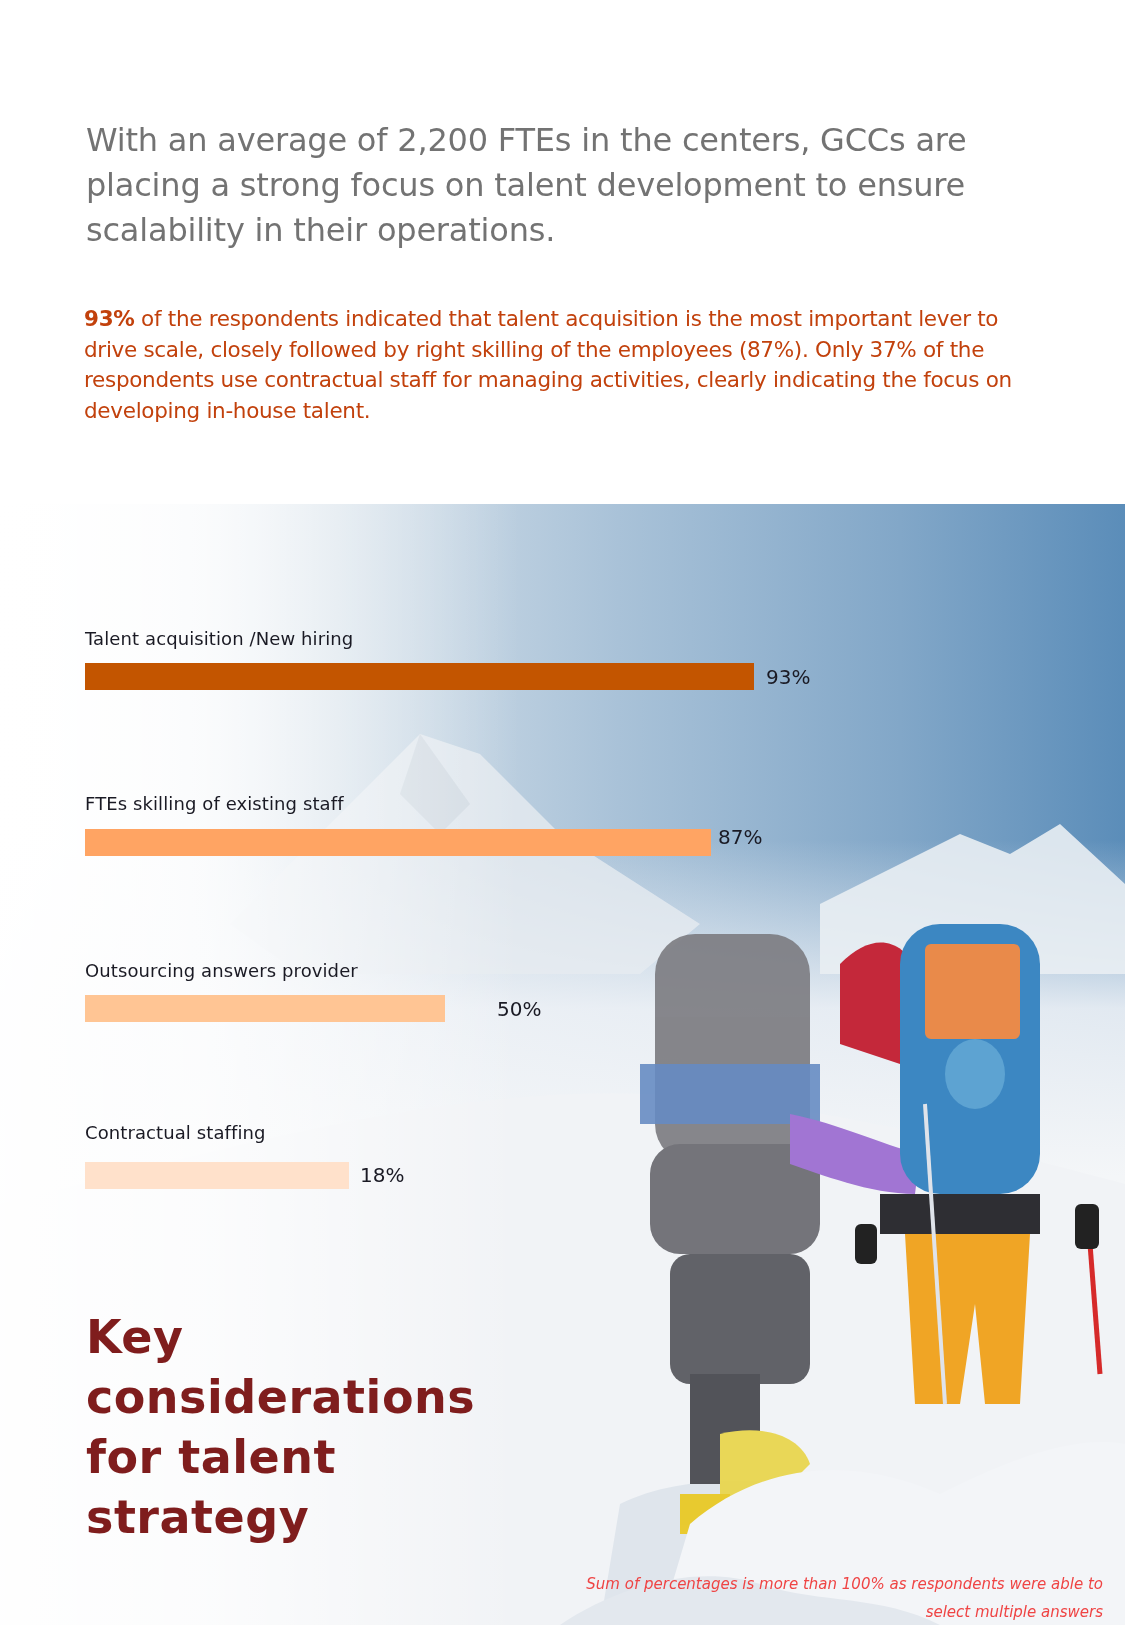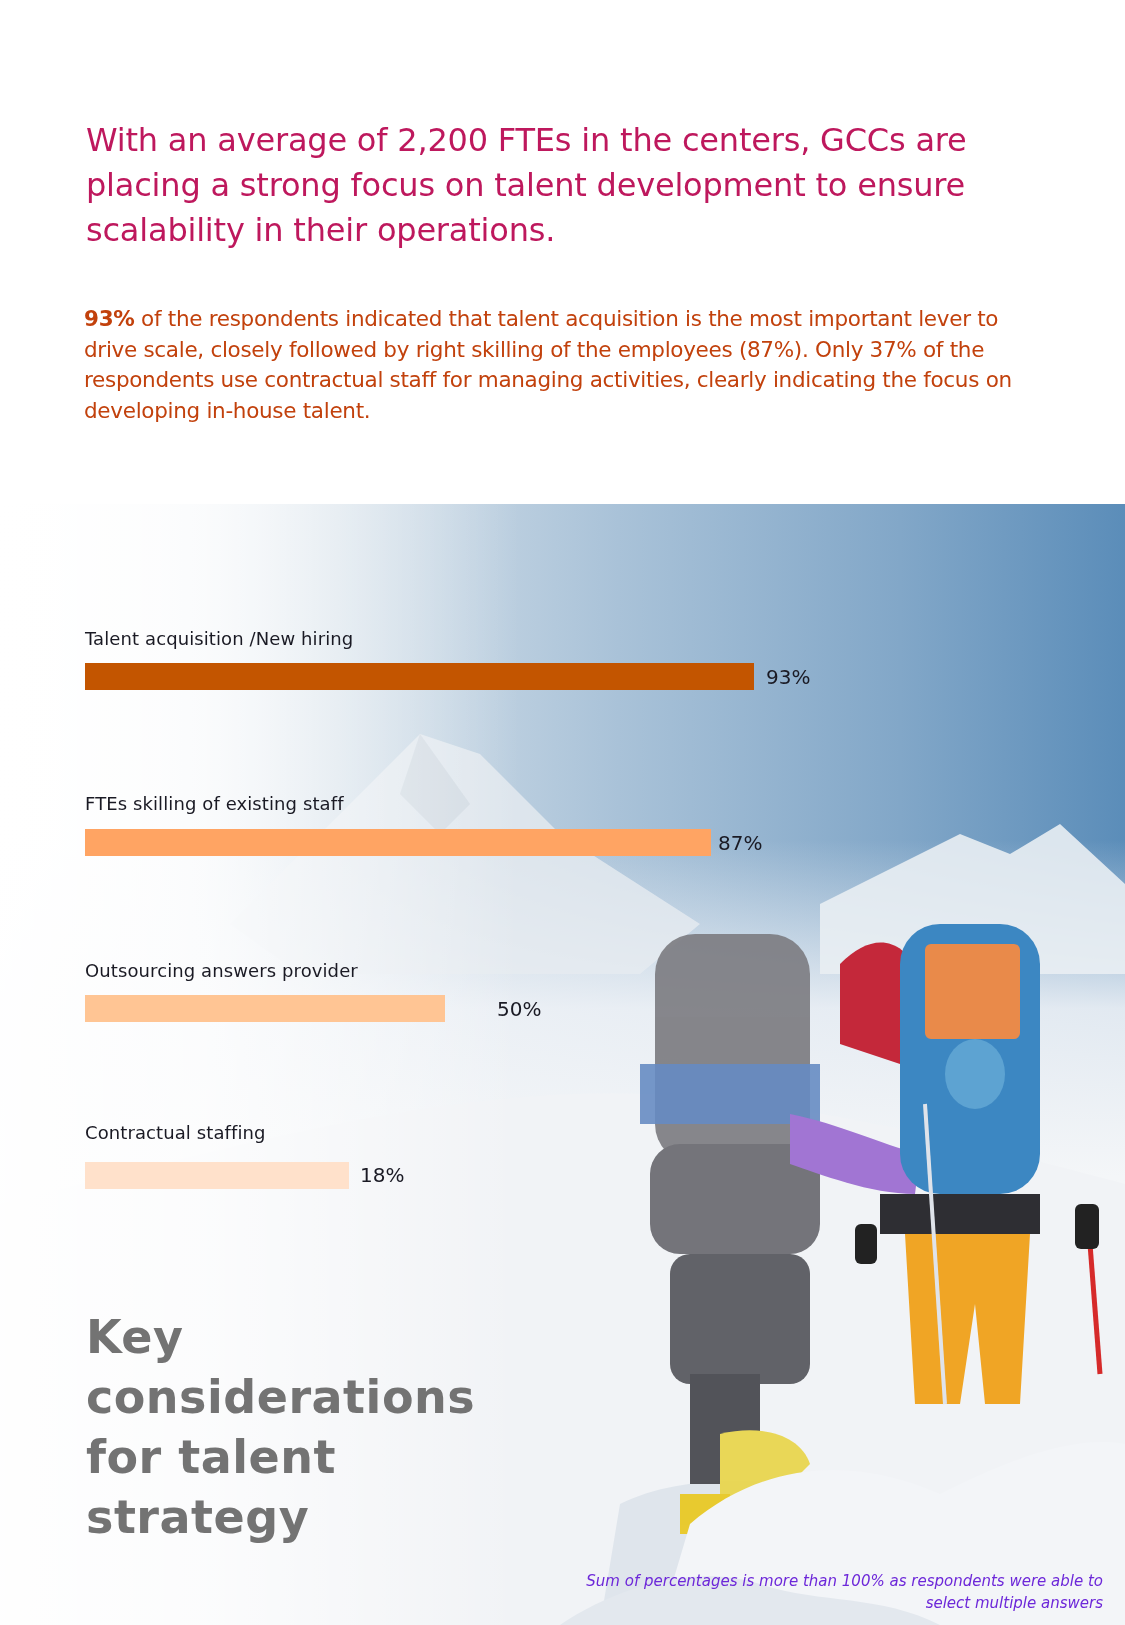--- a/index.html
+++ b/index.html
@@ -4,21 +4,21 @@
 <style>
   html, body { margin: 0; padding: 0; }
   body {
     width: 1125px; height: 1625px; position: relative; overflow: hidden;
     background: #ffffff;
     font-family: "DejaVu Sans", sans-serif;
   }
   .headline {
     position: absolute; left: 86px; top: 118px; width: 960px;
     font-family: "DejaVu Sans", sans-serif;
-    font-size: 32px; line-height: 45px; color: #be185d; font-weight: normal;
+    font-size: 32px; line-height: 45px; color: #737373; font-weight: normal;
     margin: 0; letter-spacing: -0.2px;
   }
   .intro {
     position: absolute; left: 84px; top: 304px; width: 960px;
     font-size: 21.5px; line-height: 30.5px; color: #c2410c; margin: 0;
     letter-spacing: -0.3px;
   }
   .intro b { font-weight: bold; }
 
   .photo {
@@ -42,26 +42,26 @@
   }
   .bar {
     position: absolute; left: 0; height: 27px;
   }
   .bar-value {
     position: absolute; font-size: 20px; color: #1a1a24; white-space: nowrap;
   }
 
   .section-title {
     position: absolute; left: 86px; top: 1307px; width: 400px;
-    font-size: 46px; line-height: 60px; color: #737373; font-weight: bold;
+    font-size: 46px; line-height: 60px; color: #7f1d1d; font-weight: bold;
     margin: 0; letter-spacing: 0.5px;
   }
   .footnote {
     position: absolute; right: 22px; top: 1570px; width: 560px; text-align: right;
-    font-size: 15px; line-height: 22px; font-style: italic; color: #6d28d9;
+    font-size: 15px; line-height: 28px; font-style: italic; color: #ef4444;
   }
 </style>
 </head>
 <body>
 
 <h1 class="headline">With an average of 2,200 FTEs in the centers, GCCs are placing a strong focus on talent development to ensure scalability in their operations.</h1>
 
 <p class="intro"><b>93%</b><span> of the respondents indicated that talent acquisition is the most important lever to drive scale, closely followed by right skilling of the employees (87%). Only 37% of the respondents use contractual staff for managing activities, clearly indicating the focus on developing in-house talent.</span></p>
 
 <div class="photo">
@@ -107,21 +107,21 @@
 <div class="chart">
   <div class="bar-row" style="top:628px;">
     <div class="bar-label" style="top:0;">Talent acquisition /New hiring</div>
     <div class="bar" style="top:35px; width:669px; background:#C35500;"></div>
     <div class="bar-value" style="top:37px; left:681px;">93%</div>
   </div>
 
   <div class="bar-row" style="top:793px;">
     <div class="bar-label" style="top:0;">FTEs skilling of existing staff</div>
     <div class="bar" style="top:36px; width:626px; background:#FFA463;"></div>
-    <div class="bar-value" style="top:38px; left:633px;">87%</div>
+    <div class="bar-value" style="top:32px; left:633px;">87%</div>
   </div>
 
   <div class="bar-row" style="top:960px;">
     <div class="bar-label" style="top:0;">Outsourcing answers provider</div>
     <div class="bar" style="top:35px; width:360px; background:#FFC594;"></div>
     <div class="bar-value" style="top:37px; left:372px;margin-left:40px;">50%</div>
   </div>
 
   <div class="bar-row" style="top:1122px;">
     <div class="bar-label" style="top:0;text-align:right;">Contractual staffing</div>

